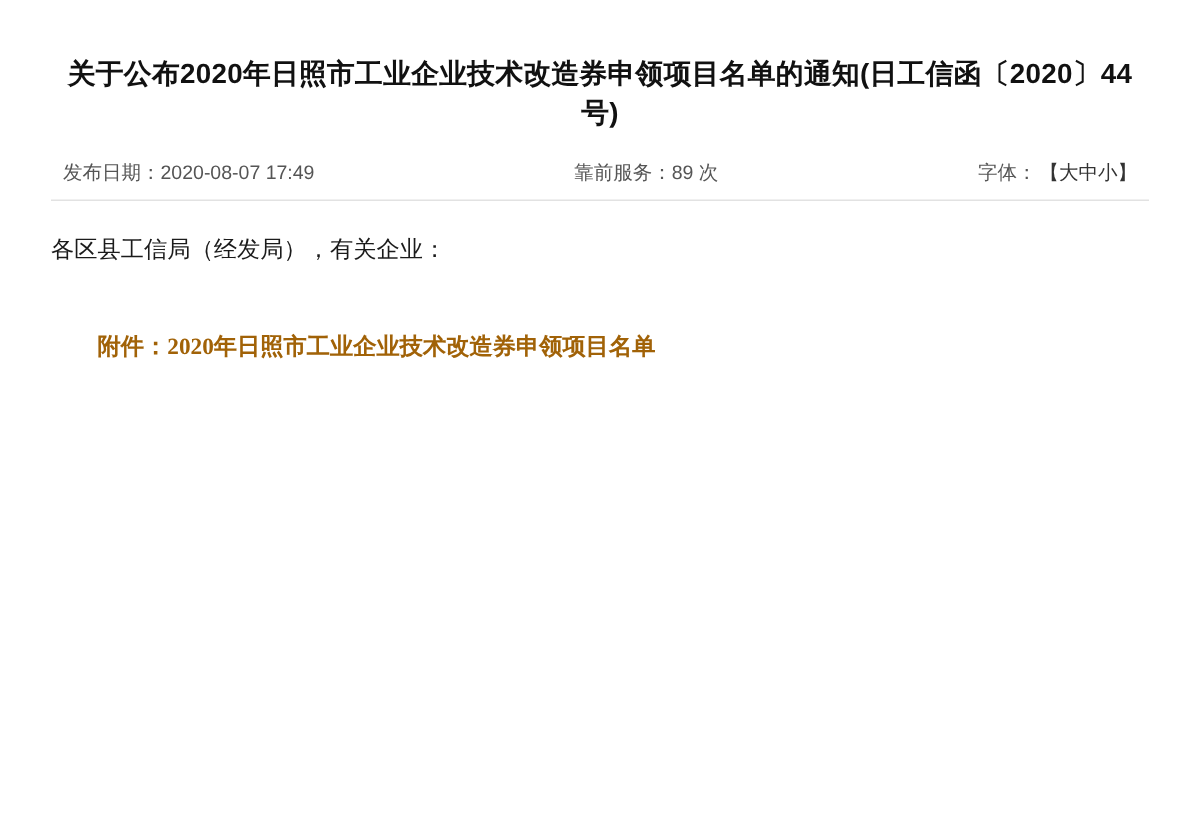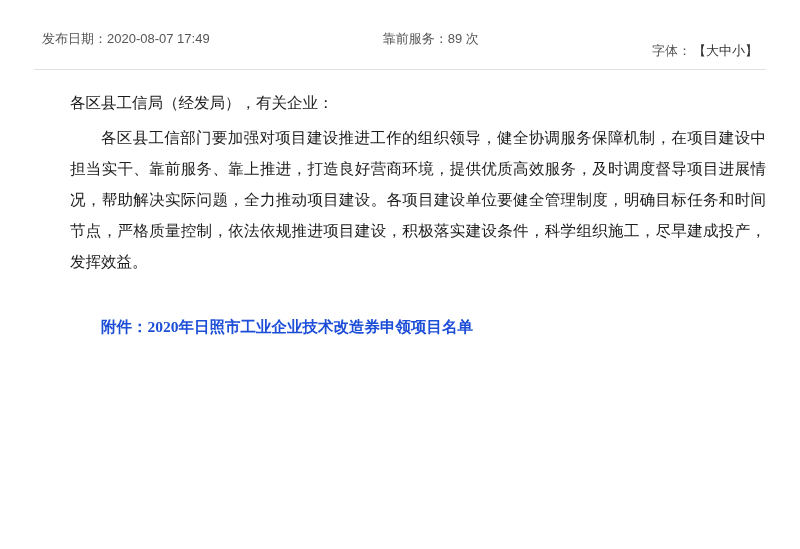--- a/index.html
+++ b/index.html
@@ -49,80 +49,78 @@
   .meta-item .label {
     color: #555555;
   }
   .meta-item .value {
     color: #555555;
   }
   .font-size-group {
     display: inline-block;
     margin-left: 2px;
     color: #333333;
-    margin-top: 24px;
   }
   .font-size-group .bracket {
     color: #333333;
   }
   .fs-opt {
     cursor: pointer;
     color: #333333;
   }
   .body-text {
     padding-top: 17px;
     font-size: 15.5px;
     line-height: 2.0;
     color: #1b1b1b;
     text-align: justify;
     font-family: "Liberation Serif", "DejaVu Serif", serif;
-    margin-left: 36px;
   }
   .para {
     margin: 0 0 2px 0;
     text-indent: 2em;
   }
   .para.salutation {
     text-indent: 0;
     margin-bottom: 4px;
   }
   .attachment {
     margin-top: 34px;
     text-indent: 2em;
     font-size: 15.5px;
     font-weight: bold;
-    color: #1d4ed8;
+    color: #a16207;
   }
   .attachment .att-label {
     font-weight: bold;
   }
   .attachment .att-name {
     font-weight: bold;
   }
 </style>
 </head>
 <body>
 
 <div class="page">
 
+  <h1 class="doc-title">关于公布2020年日照市工业企业技术改造券申领项目名单的通知(日工信函〔2020〕44号)</h1>
 
   <div class="meta-bar">
     <div class="meta-item">
       <span class="label">发布日期：</span><span class="value">2020-08-07 17:49</span>
     </div>
     <div class="meta-item">
       <span class="label">靠前服务：</span><span class="value">89 次</span>
     </div>
     <div class="meta-item">
       <span class="label">字体：</span><span class="font-size-group"><span class="bracket">【</span><span class="fs-opt">大</span><span class="fs-opt">中</span><span class="fs-opt">小</span><span class="bracket">】</span></span>
     </div>
   </div>
 
   <div class="body-text">
     <p class="para salutation">各区县工信局（经发局），有关企业：</p>
-    <p class="para">各区县工信部门要加强对项目建设推进工作的组织领导，健全协调服务保障机制，在项目建设中担当实干、靠前服务、靠上推进，打造良好营商环境，提供优质高效服务，及时调度督导项目进展情况，帮助解决实际问题，全力推动项目建设。各项目建设单位要健全管理制度，明确目标任务和时间节点，严格质量控制，依法依规推进项目建设，积极落实建设条件，科学组织施工，尽早建成投产，发挥效益。</p>
 
     <p class="attachment">
       <span class="att-label">附件：</span><span class="att-name">2020年日照市工业企业技术改造券申领项目名单</span>
     </p>
   </div>
 
 </div>
 
 </body></html>

